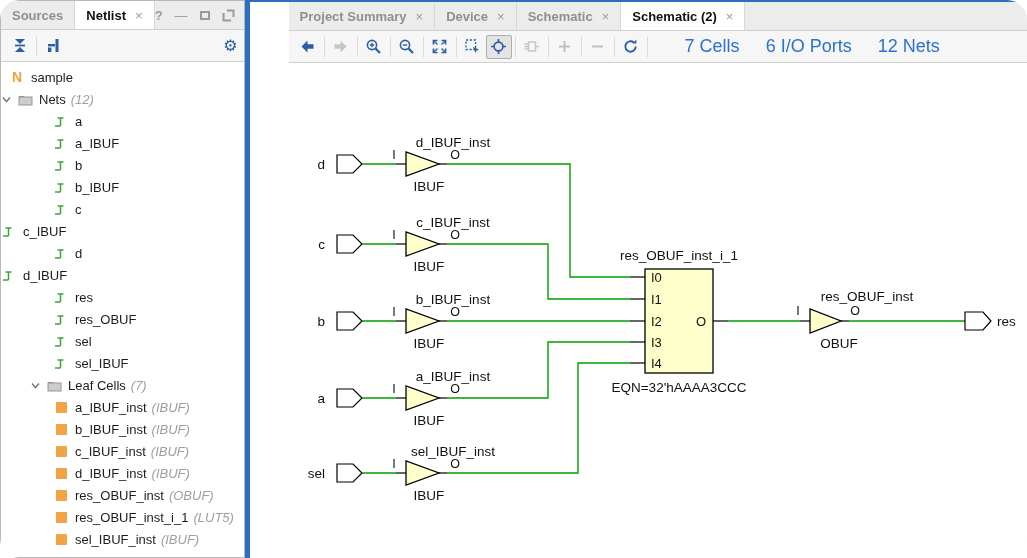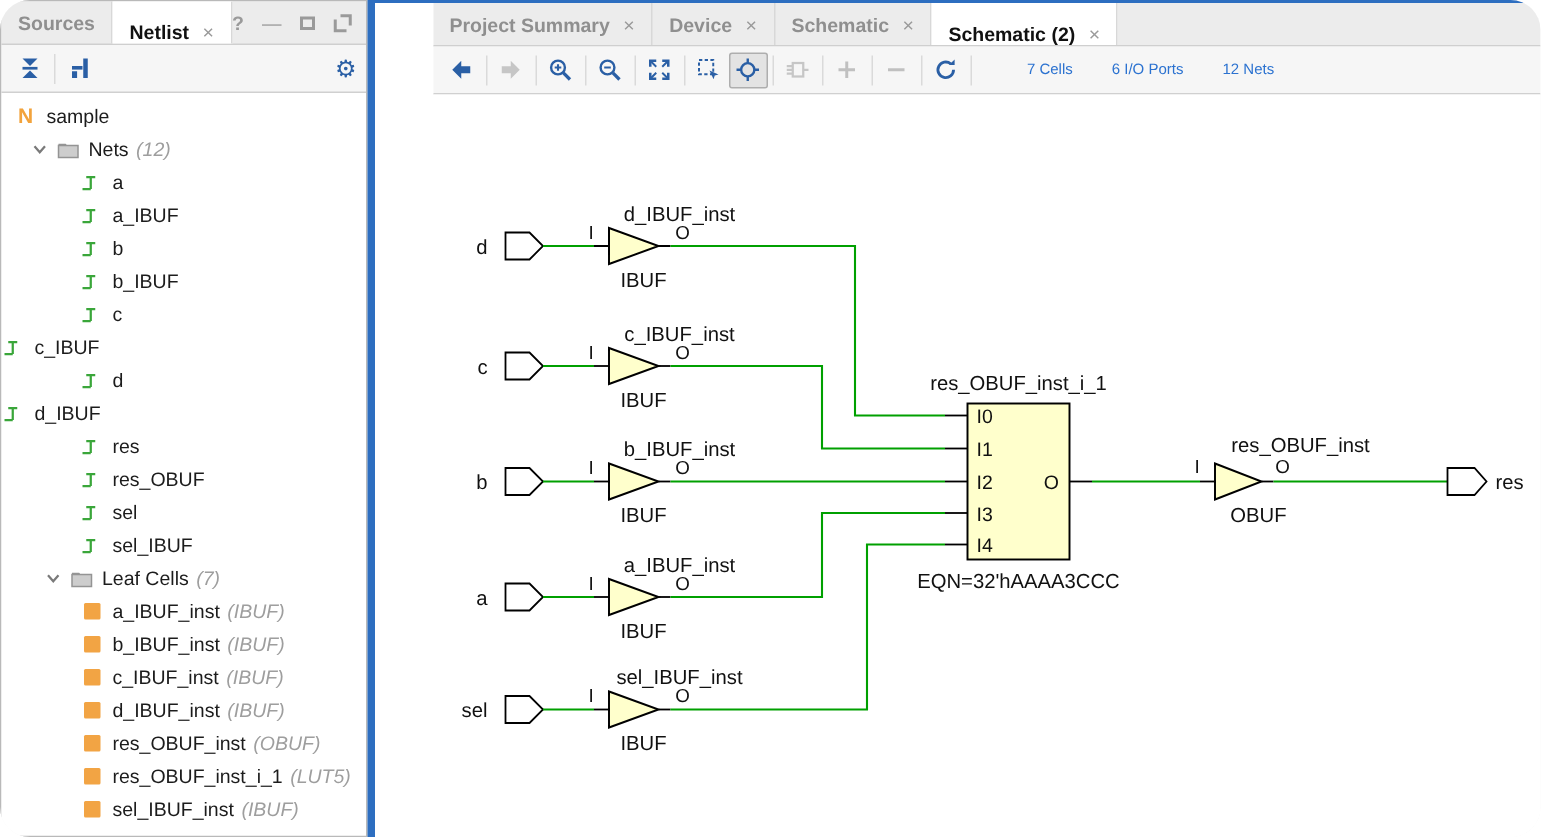--- a/index.html
+++ b/index.html
@@ -6,21 +6,21 @@
   html,body { margin:0; padding:0; background:#fff; }
   body { font-family:"Liberation Sans",sans-serif; }
   .app { position:relative; width:1027px; height:558px; background:#f2f2f2; display:flex; overflow:hidden;border-radius:20px; }
 
   
   .left-panel { width:262px; height:558px; background:#fff; border:1px solid #b9b9b9; display:flex; flex-direction:column; }
   .panel-gap { width:14px; height:558px; background:#f2f2f2; }
 
   .tabbar { height:29px; background:#ececec; border-bottom:1px solid #cfcfcf; display:flex; align-items:stretch; flex-shrink:0; }
   .tab { display:flex; align-items:center; gap:9px; padding:0 11px; font-size:13px; font-weight:bold; color:#8f8f8f; border-right:1px solid #d8d8d8; cursor:default; white-space:nowrap; }
-  .tab.active { background:#fff; color:#111;align-items:flex-end; }
+  .tab.active { background:#fff; color:#111; }
   .tab .close { font-size:13px; font-weight:normal; color:#9a9a9a; }
   .wincontrols { margin-left:auto; display:flex; align-items:center; gap:12px; padding-right:9px; color:#9a9a9a; }
   .wc { font-size:13px; font-weight:bold; color:#9a9a9a; line-height:1; }
   .wc-box { width:10px; height:9px; border:2px solid #9a9a9a; display:inline-block; }
 
   .toolbar { height:32px; background:#f6f6f6; border-bottom:1px solid #d0d0d0; display:flex; align-items:center; padding:0 6px; flex-shrink:0; }
   .tbtn { width:26px; height:24px; display:flex; align-items:center; justify-content:center; border:1px solid transparent; }
   .tbtn.pressed { background:#e3e3e3; border:1px solid #aeaeae; border-radius:2px; }
   .sep { width:1px; height:20px; background:#dadada; margin:0 3px; flex-shrink:0; }
   .gear { margin-left:auto; font-size:16px; color:#2a5fa5; }
@@ -30,21 +30,21 @@
   .twisty { width:16px; display:inline-flex; align-items:center; }
   .ticon { width:16px; height:16px; margin-right:6px; display:inline-flex; align-items:center; justify-content:center; flex-shrink:0; }
   .nlogo { font-weight:bold; font-size:14px; color:#f2a33c; width:16px; margin-right:6px; text-align:center; }
   .tsuffix { color:#9e9e9e; margin-left:5px;font-style:italic; }
 
   
   .right-panel { flex:1; height:558px; display:flex; }
   .blue-bar { width:5px; background:#2d6ec0; flex-shrink:0; }
   .right-content { flex:1; display:flex; flex-direction:column; border-top:2px solid #2d6ec0; background:#fff;padding-left:39px; }
   .stats { margin-left:34px; display:flex; gap:26px; }
-  .stat { color:#2b72d0; font-size:10px; cursor:default; }
+  .stat { color:#2b72d0; font-size:18px; cursor:default; }
 
   .canvas { flex:1; background:#fff; position:relative; overflow:hidden; }
   .canvas svg { display:block; }
 
   .wire { stroke:#00a000; stroke-width:1.4; fill:none; }
   .pin  { stroke:#000; stroke-width:1.2; }
   .gate { fill:#ffffcc; stroke:#000; stroke-width:1.3; }
   .port { fill:#fff; stroke:#000; stroke-width:1.2; }
   .slabel  { font:13.5px "Liberation Sans",sans-serif; fill:#111; }
   .spin    { font:12.5px "Liberation Sans",sans-serif; fill:#111; }
@@ -94,21 +94,21 @@
         </svg>
       </div>
       <span class="gear">⚙</span>
     </div>
 
     <div class="tree">
       <div class="trow" style="padding-left:8px">
         <span class="nlogo">N</span>
         <span>sample</span>
       </div>
-      <div class="trow" style="padding-left:20px">
+      <div class="trow" style="padding-left:0">
         <span class="twisty">
             <svg width="11" height="11" viewBox="0 0 11 11">
               <path d="M2 3.5l3.5 4L9 3.5" fill="none" stroke="#7a7a7a" stroke-width="1.5"></path>
             </svg>
           </span>
         <span class="ticon">
             <svg width="15" height="13" viewBox="0 0 15 13">
               <path d="M1 3.5h4.5l1.5 1.8" fill="none" stroke="#949494" stroke-width="1.2"></path>
               <rect x="1" y="4" width="13" height="8" fill="#cdcdcd" stroke="#949494" stroke-width="1"></rect>
             </svg>

